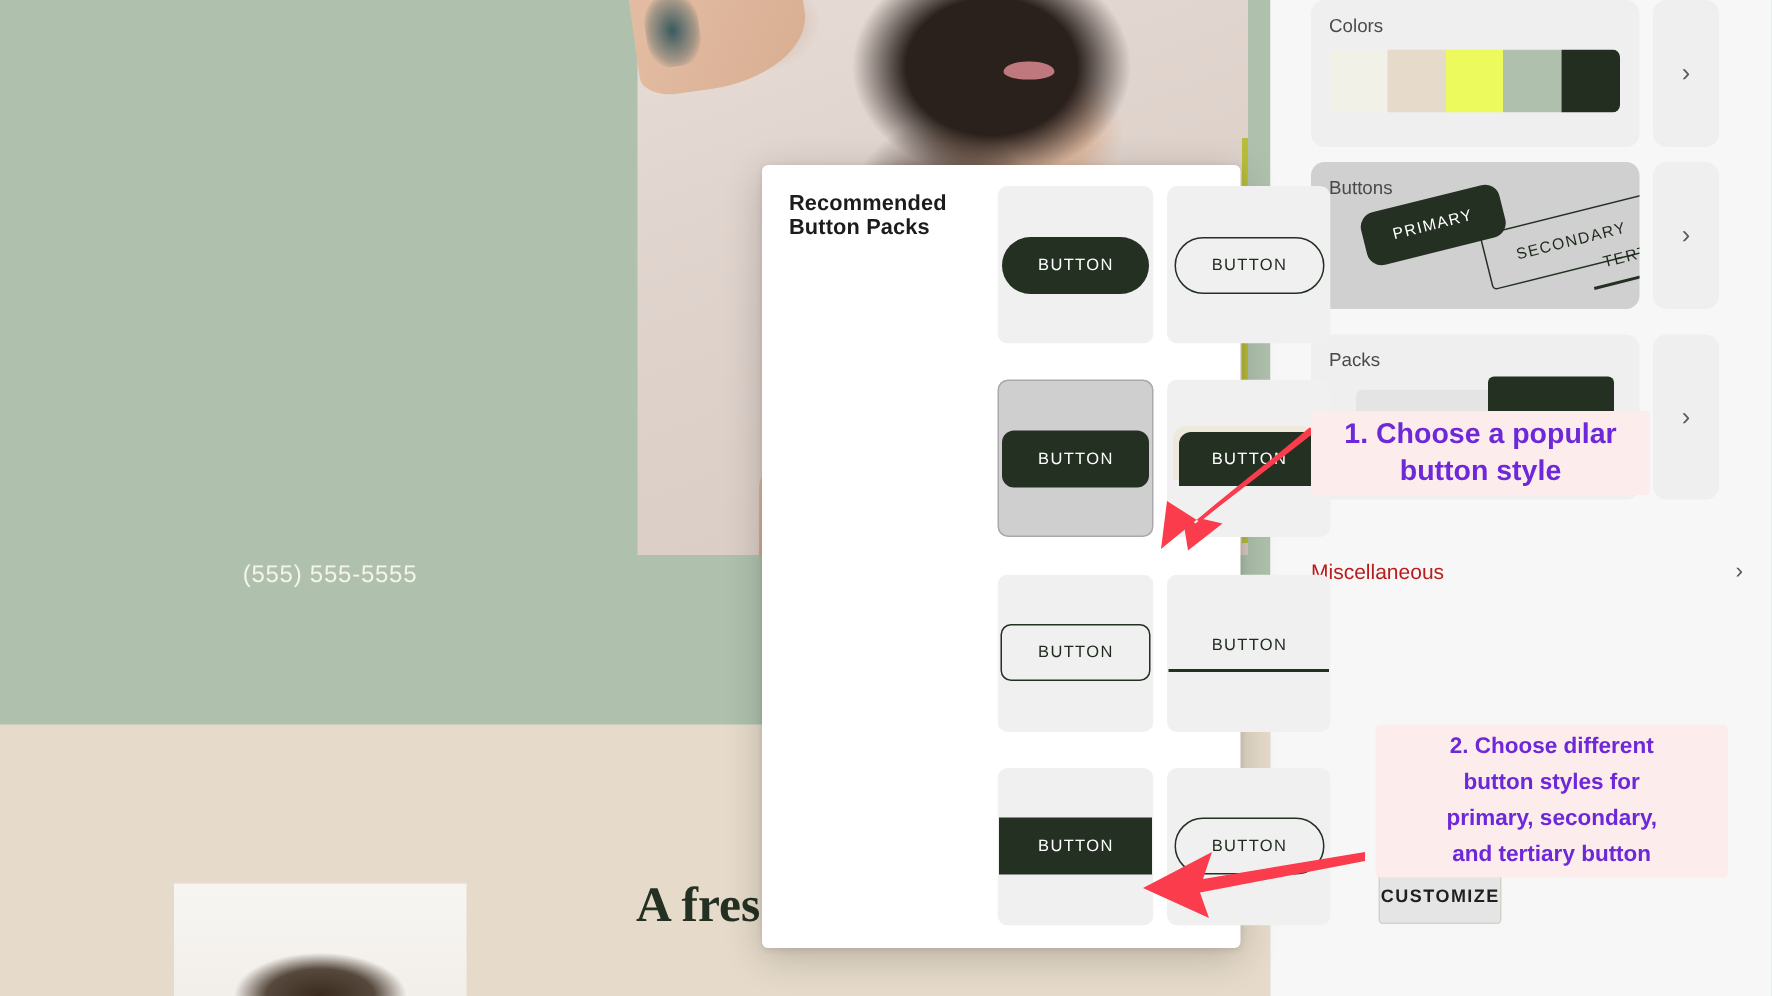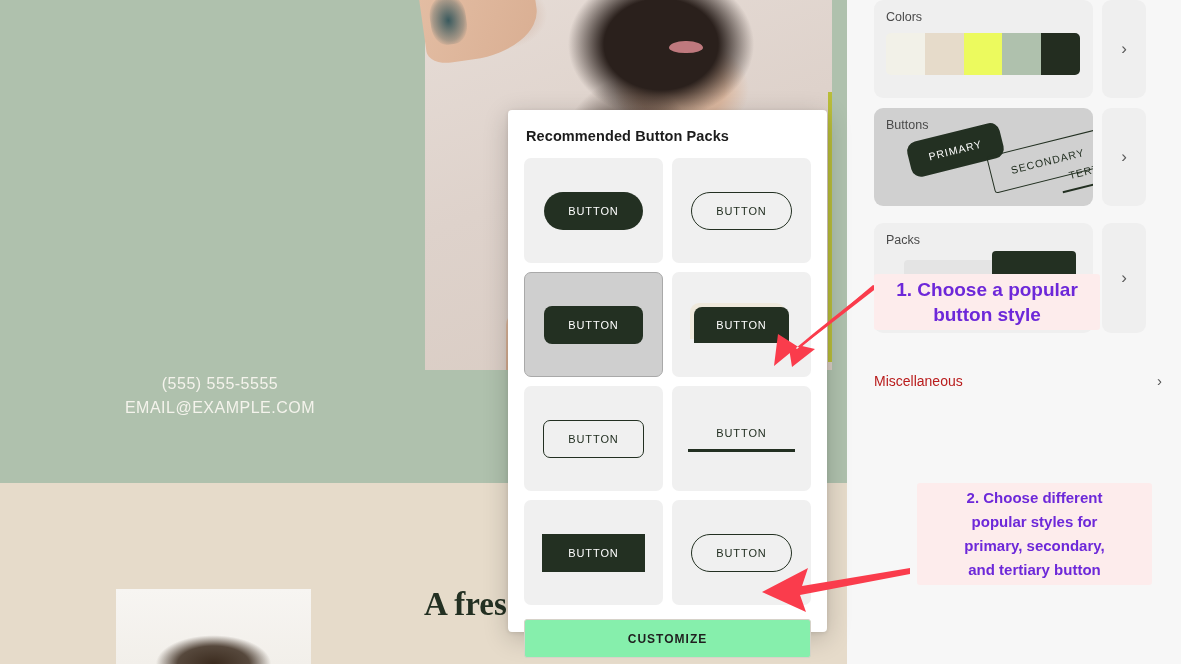--- a/index.html
+++ b/index.html
@@ -77,21 +77,21 @@
     font-family: "Liberation Serif", serif;
     font-size: 14px; color: #46513f; white-space: nowrap; opacity: .75;
   }
 
   
   .modal {
     position: absolute; left: 508px; top: 110px; width: 319px; height: 522px;
     background: #fff; border-radius: 4px;
     box-shadow: 0 6px 26px rgba(0,0,0,.20), 0 1px 4px rgba(0,0,0,.10);
     z-index: 20;
-    display: flex; flex-direction: column;
+    display: flex; flex-direction: row;
   }
   .modal-title {
     padding: 18px 18px 0 18px;
     font-size: 14.5px; font-weight: bold; color: #1c1c1c; letter-spacing: .1px;
   }
   .packs-grid {
     padding: 14px 16px 0 16px;
     display: grid; grid-template-columns: 1fr 1fr; gap: 9px 9px;
   }
   .pack-cell {
@@ -129,21 +129,21 @@
   }
   .bp-underline-wrap { display: flex; flex-direction: column; align-items: center; }
   .bp-underline { color: #1d2a1c; padding: 2px 12px 10px 12px; }
   .bp-underline-bar { width: 107px; height: 2.5px; background: #233022; }
   .bp-square {
     background: #233022; color: #fff; border-radius: 0; padding: 13px 26px;
   }
 
   .customize-wrap { margin-top: auto; padding: 14px 16px 16px 16px; }
   .customize-btn {
-    width: 100%; height: 39px; background: #86efac; border: 1px solid #d6d2c9;
+    width: 100%; height: 39px; background: #e5e5e5; border: 1px solid #d6d2c9;
     border-radius: 3px; font-size: 12px; letter-spacing: 1px; font-weight: bold;
     color: #1f1f1f; cursor: pointer; font-family: "Liberation Sans", sans-serif;
   }
 
   
   .sidebar {
     position: absolute; left: 847px; top: 0; width: 334px; height: 664px;
     background: #f7f7f7; overflow: hidden;
   }
   .sec-row { position: absolute; display: flex; gap: 9px; }
@@ -224,21 +224,20 @@
         <div class="tattoo"></div>
       </div>
       <div class="lips"></div>
       <div class="shoulder"></div>
     </div>
     <div class="yellow-strip"></div>
 
     <div class="contact-block">
       <div class="contact-col">
         <div>(555) 555-5555</div>
-        <div>EMAIL@EXAMPLE.COM</div>
       </div>
     </div>
 
     <div class="beige-band"></div>
     <div class="bottom-photo"></div>
     <div class="bottom-heading">A fres</div>
     <div class="bottom-sub"></div>
   </div>
 
   <div class="modal">
@@ -338,21 +337,21 @@
     </div>
   </div>
 
   <div class="callout callout-1">
     <div>1. Choose a popular</div>
     <div>button style</div>
   </div>
 
   <div class="callout callout-2">
     <div>2. Choose different</div>
-    <div>popular styles for</div>
+    <div>button styles for</div>
     <div>primary, secondary,</div>
     <div>and tertiary button</div>
   </div>
 
   <svg class="arrow" style="left:760px; top:282px;" width="120" height="95" viewBox="0 0 120 95">
     <path d="M118 5 L42 64 L55 67 L32 85 L28 60 L37 67 L113 3 Z" fill="#fa3c4c"></path>
     <path d="M116 2 C95 18 60 46 36 66 L14 84 L18 52 L40 66 Z" fill="#fa3c4c"></path>
   </svg>
 
   <svg class="arrow" style="left:742px; top:560px;" width="170" height="55" viewBox="0 0 170 55">

